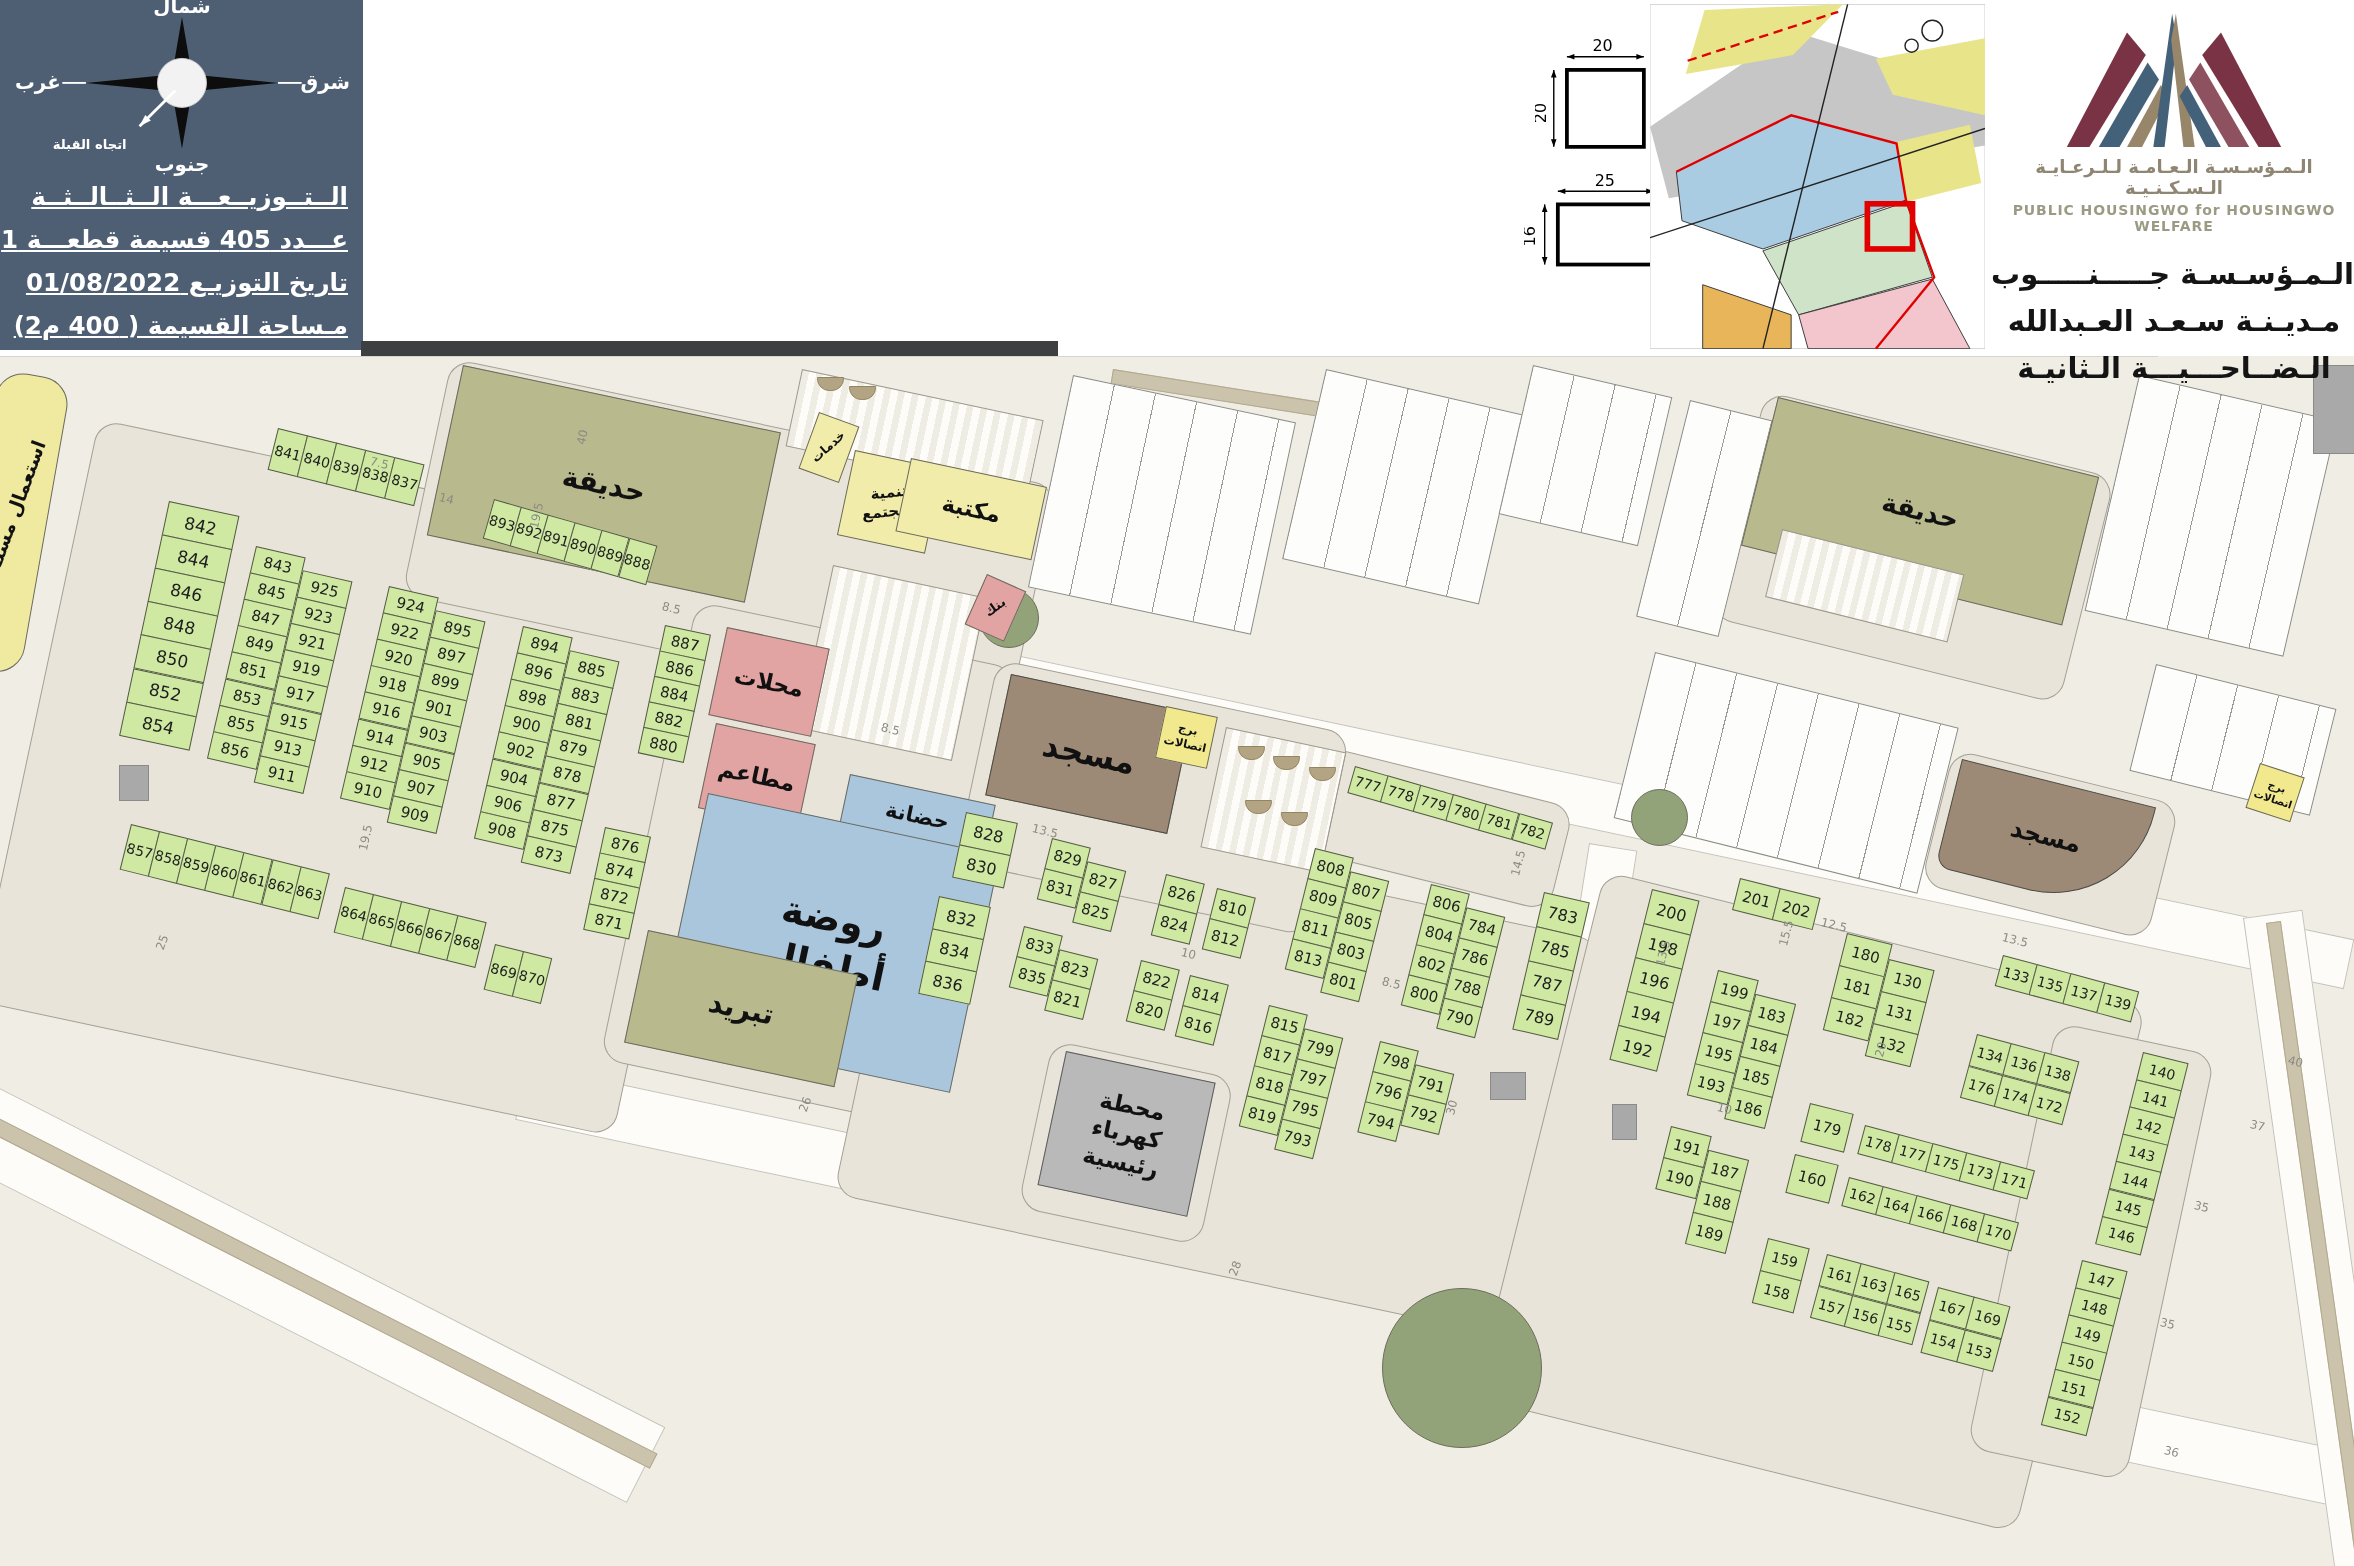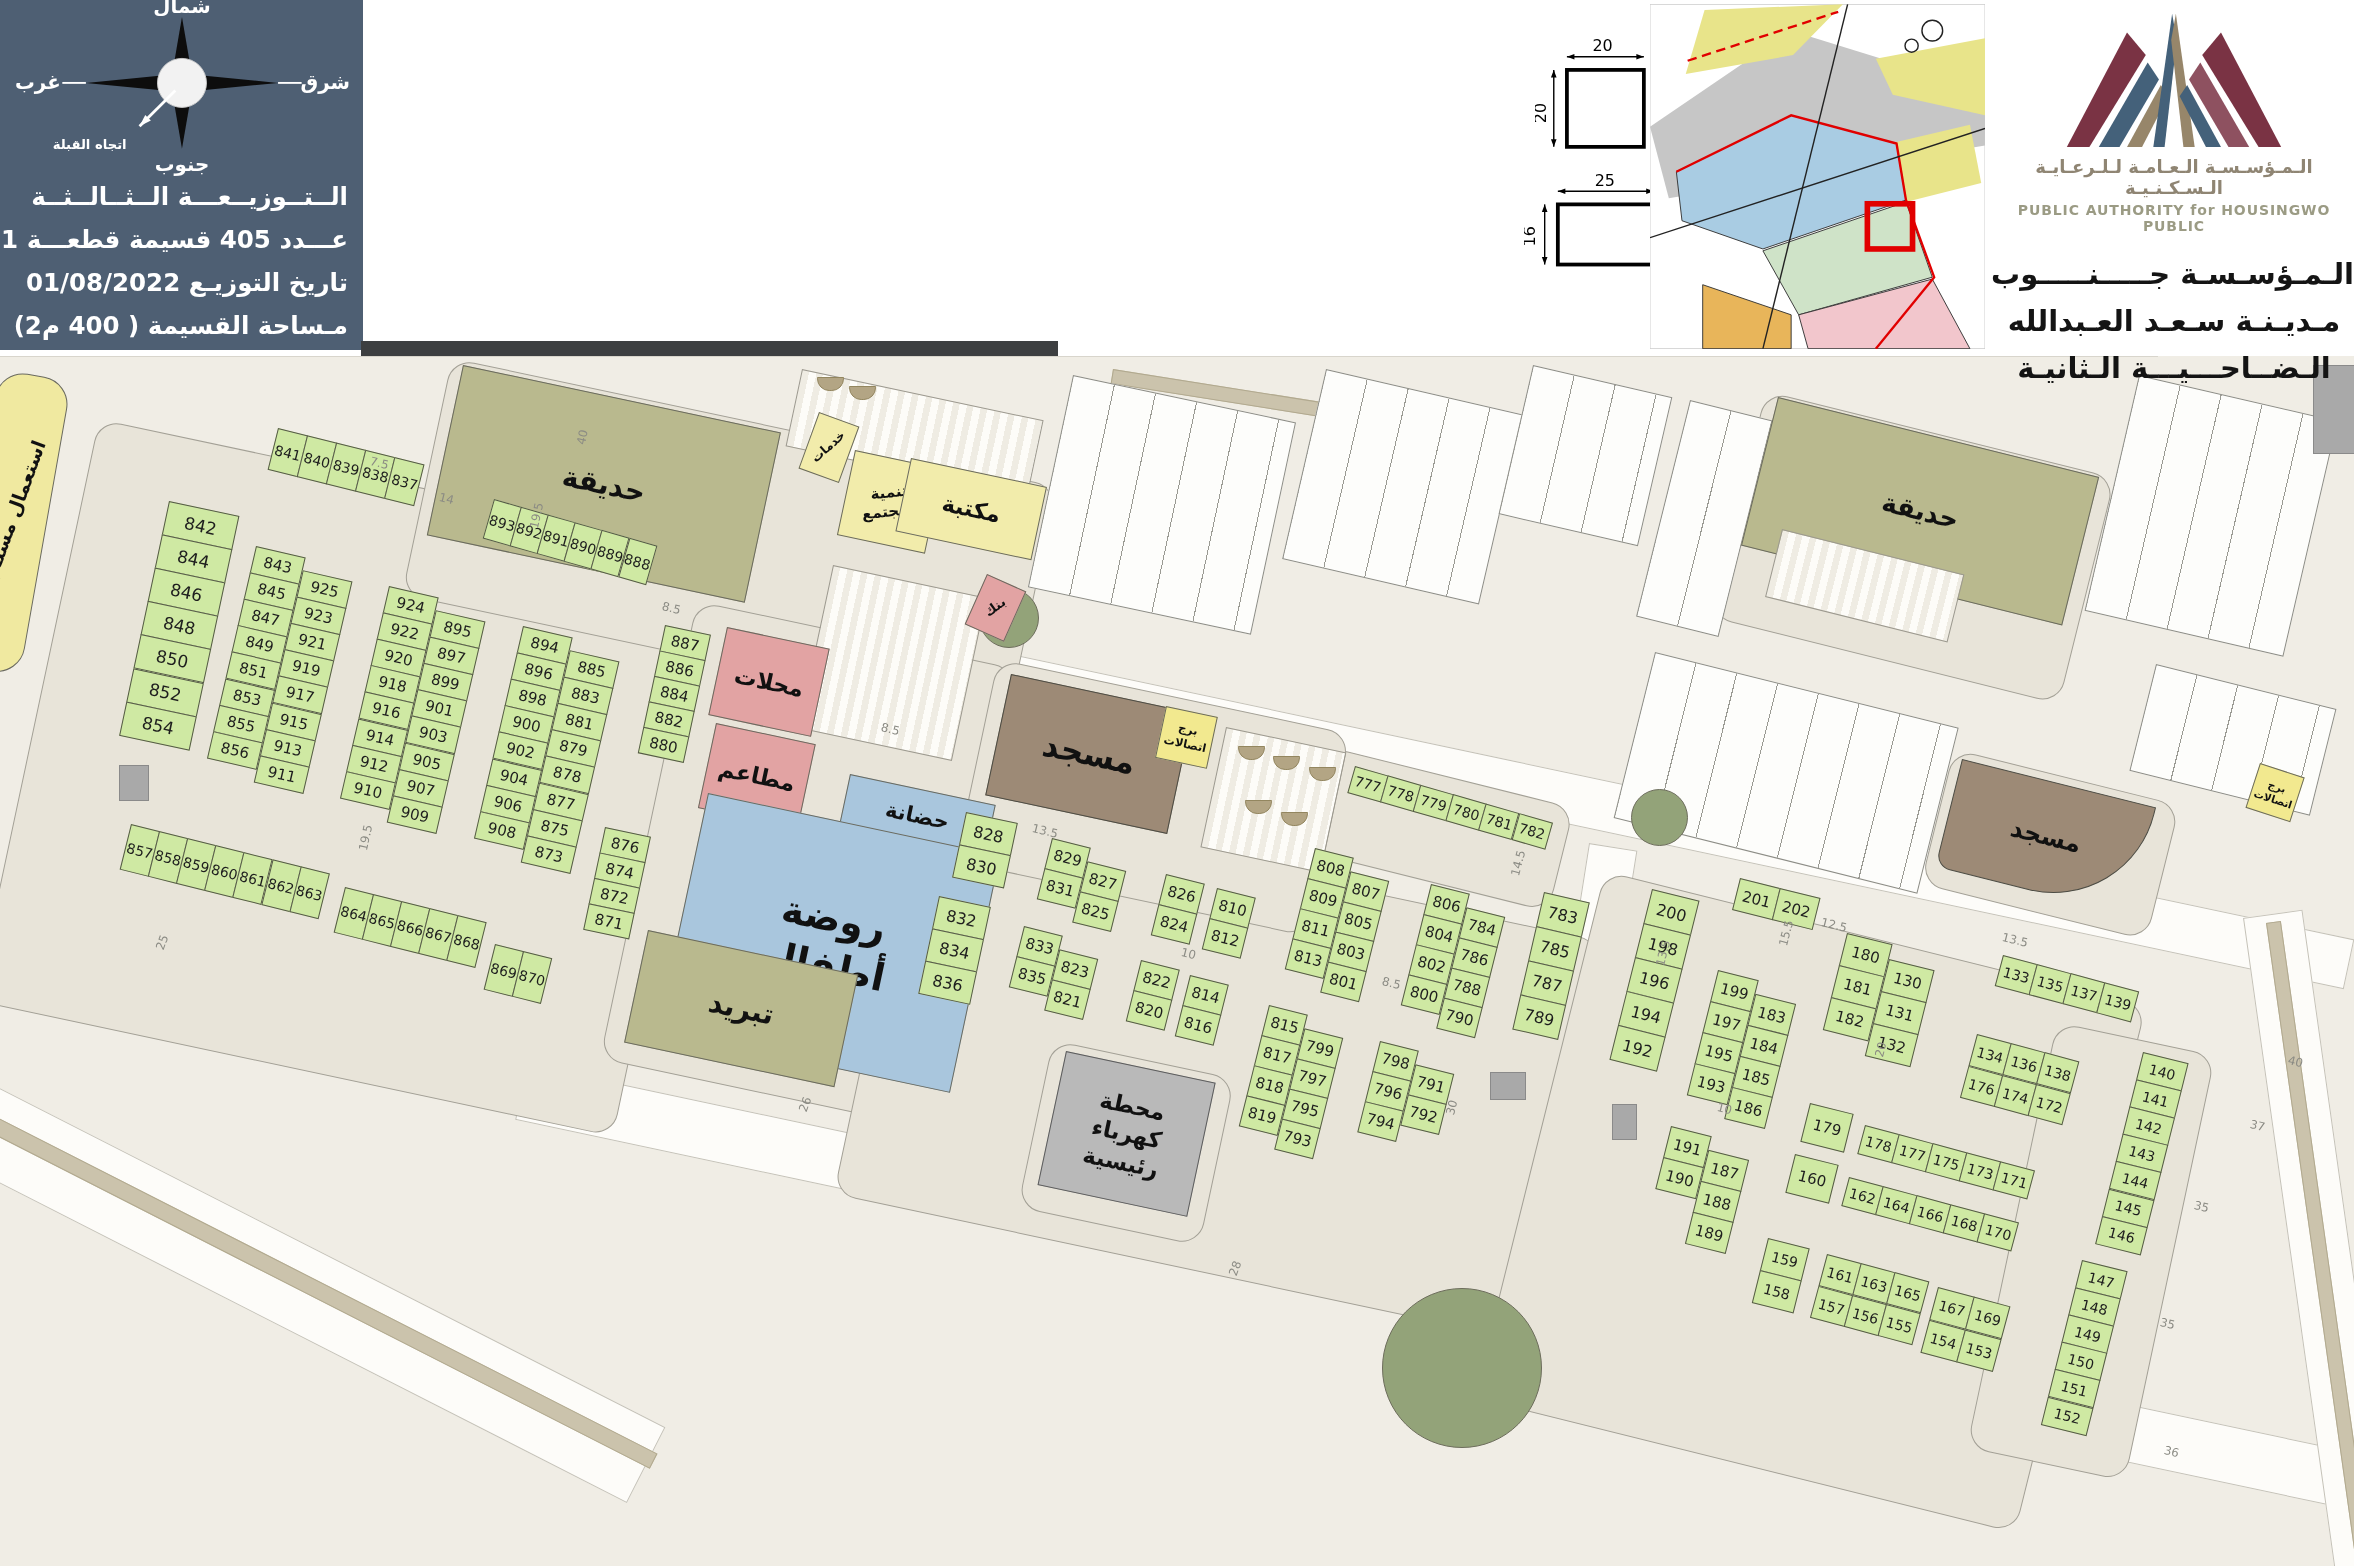--- a/index.html
+++ b/index.html
@@ -2,21 +2,21 @@
 <html lang="ar" style="font-size:15px"><head>
 <meta charset="utf-8">
 <style>
   html,body{margin:0;padding:0;background:#888;}
   .page{position:relative;width:2354px;height:1567px;background:#ffffff;overflow:hidden;
         font-family:"DejaVu Sans",sans-serif;}
   
   .header{position:absolute;left:0;top:0;width:2158px;height:356px;background:#ffffff;z-index:40;border-bottom:0.9px solid #d8d5cc;}
   .infobox{position:absolute;left:0;top:0;width:363px;height:350px;background:#4e5f73;color:#fff;}
   .info-lines{position:absolute;left:0;top:175px;width:100%;padding:0 15px;box-sizing:border-box;direction:rtl;}
-  .info-line{font-size:24.5px;font-weight:bold;line-height:43px;white-space:nowrap;text-align:right;}
+  .info-line{font-size:24.5px;font-weight:bold;line-height:43px;white-space:nowrap;text-align:right;text-decoration:underline;}
   .darkbar{position:absolute;left:361px;top:341px;width:697px;height:15px;background:#3d3f41;z-index:41;}
   .dimdiag{position:absolute;background:#fff;}
   .logo-block{position:absolute;left:1994px;top:0;width:360px;height:350px;background:#fff;text-align:center;}
   .auth-ar{font-size:18px;color:#8f8573;font-weight:bold;letter-spacing:0.9px;margin-top:3.8px;}
   .auth-en{font-size:14px;color:#9b9b84;font-weight:bold;letter-spacing:0.9px;margin-top:3.8px;}
   .proj-title{margin-top:17px;direction:rtl;}
   .proj-title div{font-size:29px;font-weight:bold;color:#141414;line-height:47px;white-space:nowrap;}
   .inset{position:absolute;left:1650px;top:3.8px;width:335px;height:345px;background:#fff;}
   
   .plan{position:absolute;left:0;top:0;width:2354px;height:1567px;}
@@ -691,21 +691,21 @@
         <polygon points="6,148 70,26 90,50 30,148" fill="#7a3344"></polygon>
         <polygon points="40,148 92,58 104,76 62,148" fill="#44617a"></polygon>
         <polygon points="70,148 106,82 114,94 86,148" fill="#97866a"></polygon>
         <polygon points="98,148 118,6 123,34 110,148" fill="#44617a"></polygon>
         <polygon points="142,148 122,6 117,34 130,148" fill="#97866a"></polygon>
         <polygon points="170,148 134,82 126,94 154,148" fill="#44617a"></polygon>
         <polygon points="200,148 148,58 136,76 178,148" fill="#7a3344" opacity="0.85"></polygon>
         <polygon points="234,148 170,26 150,50 210,148" fill="#7a3344"></polygon>
       </svg>
       <div class="auth-ar">الـمـؤسـسـة الـعـامـة لـلـرعـايـة الـسـكـنـيـة</div>
-      <div class="auth-en">PUBLIC AUTHORITY for HOUSINGWO PUBLIC</div>
+      <div class="auth-en">PUBLIC HOUSINGWO for HOUSINGWO WELFARE</div>
       <div class="proj-title">
         <div>الـمـؤسـسـة جـــــنـــــوب</div>
         <div>مـديـنـة سـعـد العـبدالله</div>
         <div>الـضــاحـــيـــة الـثانيـة</div>
       </div>
     </div>
   </div>
 
   <div class="darkbar"></div>
 </div>

